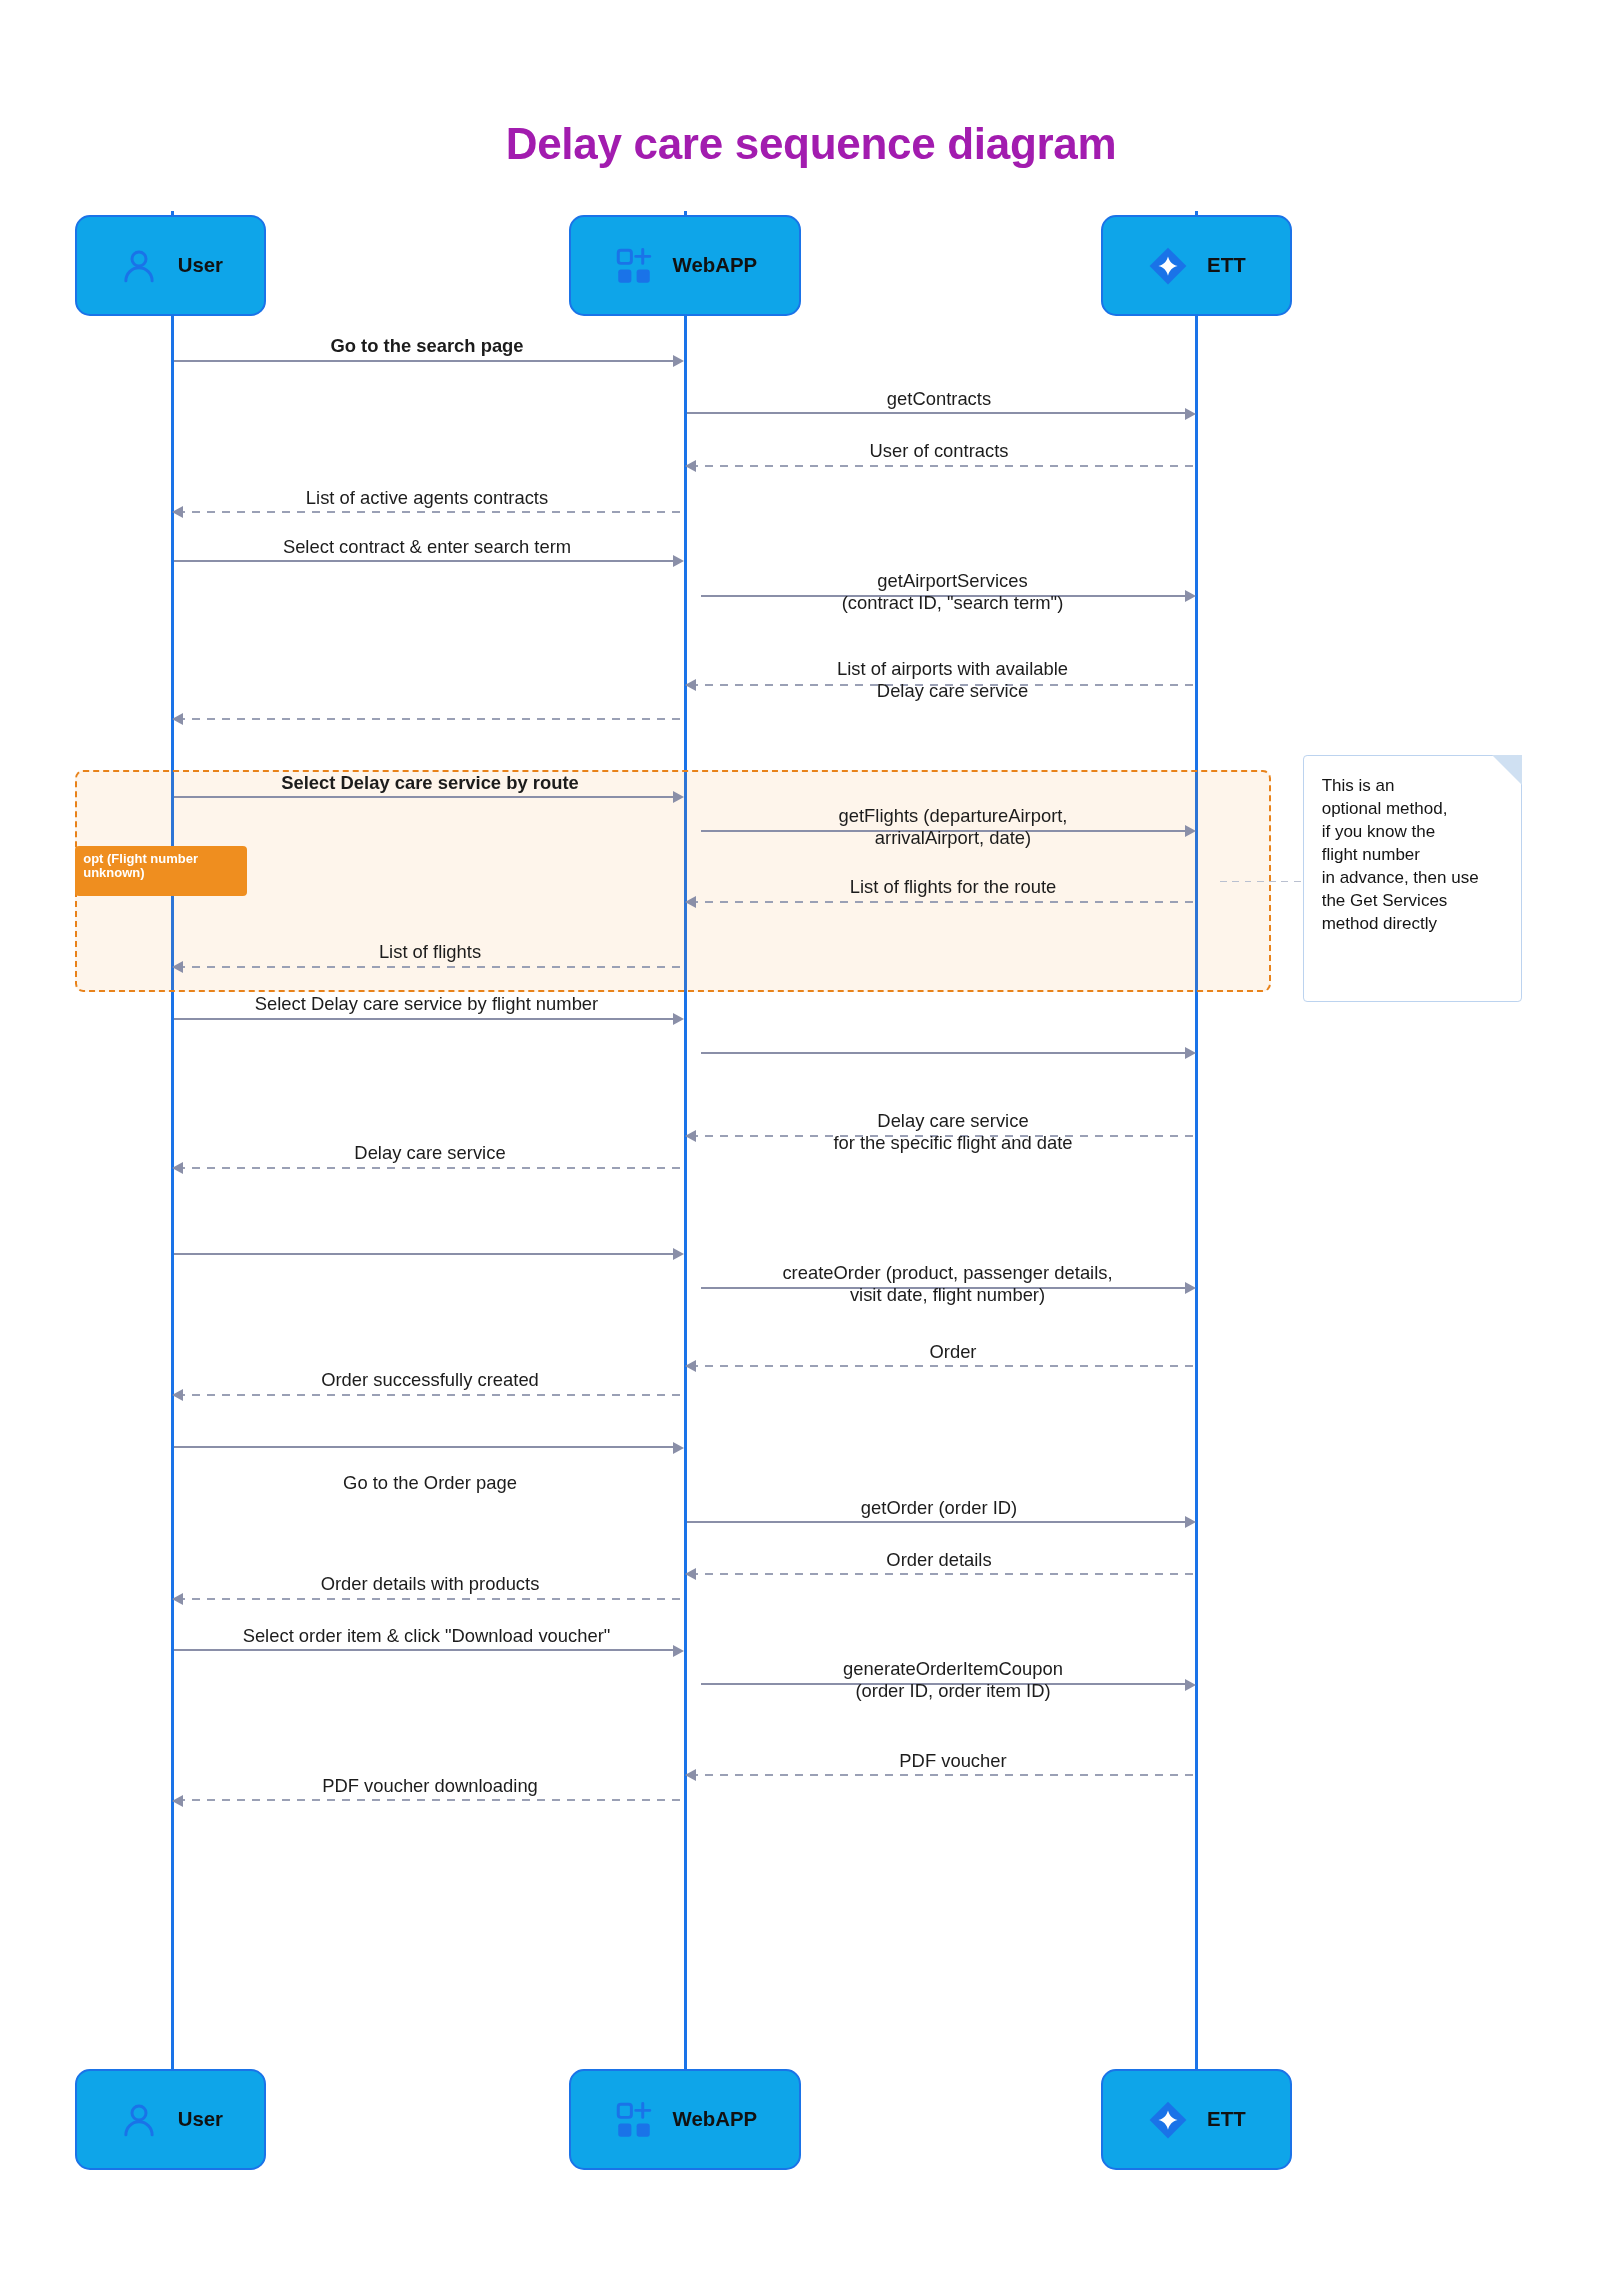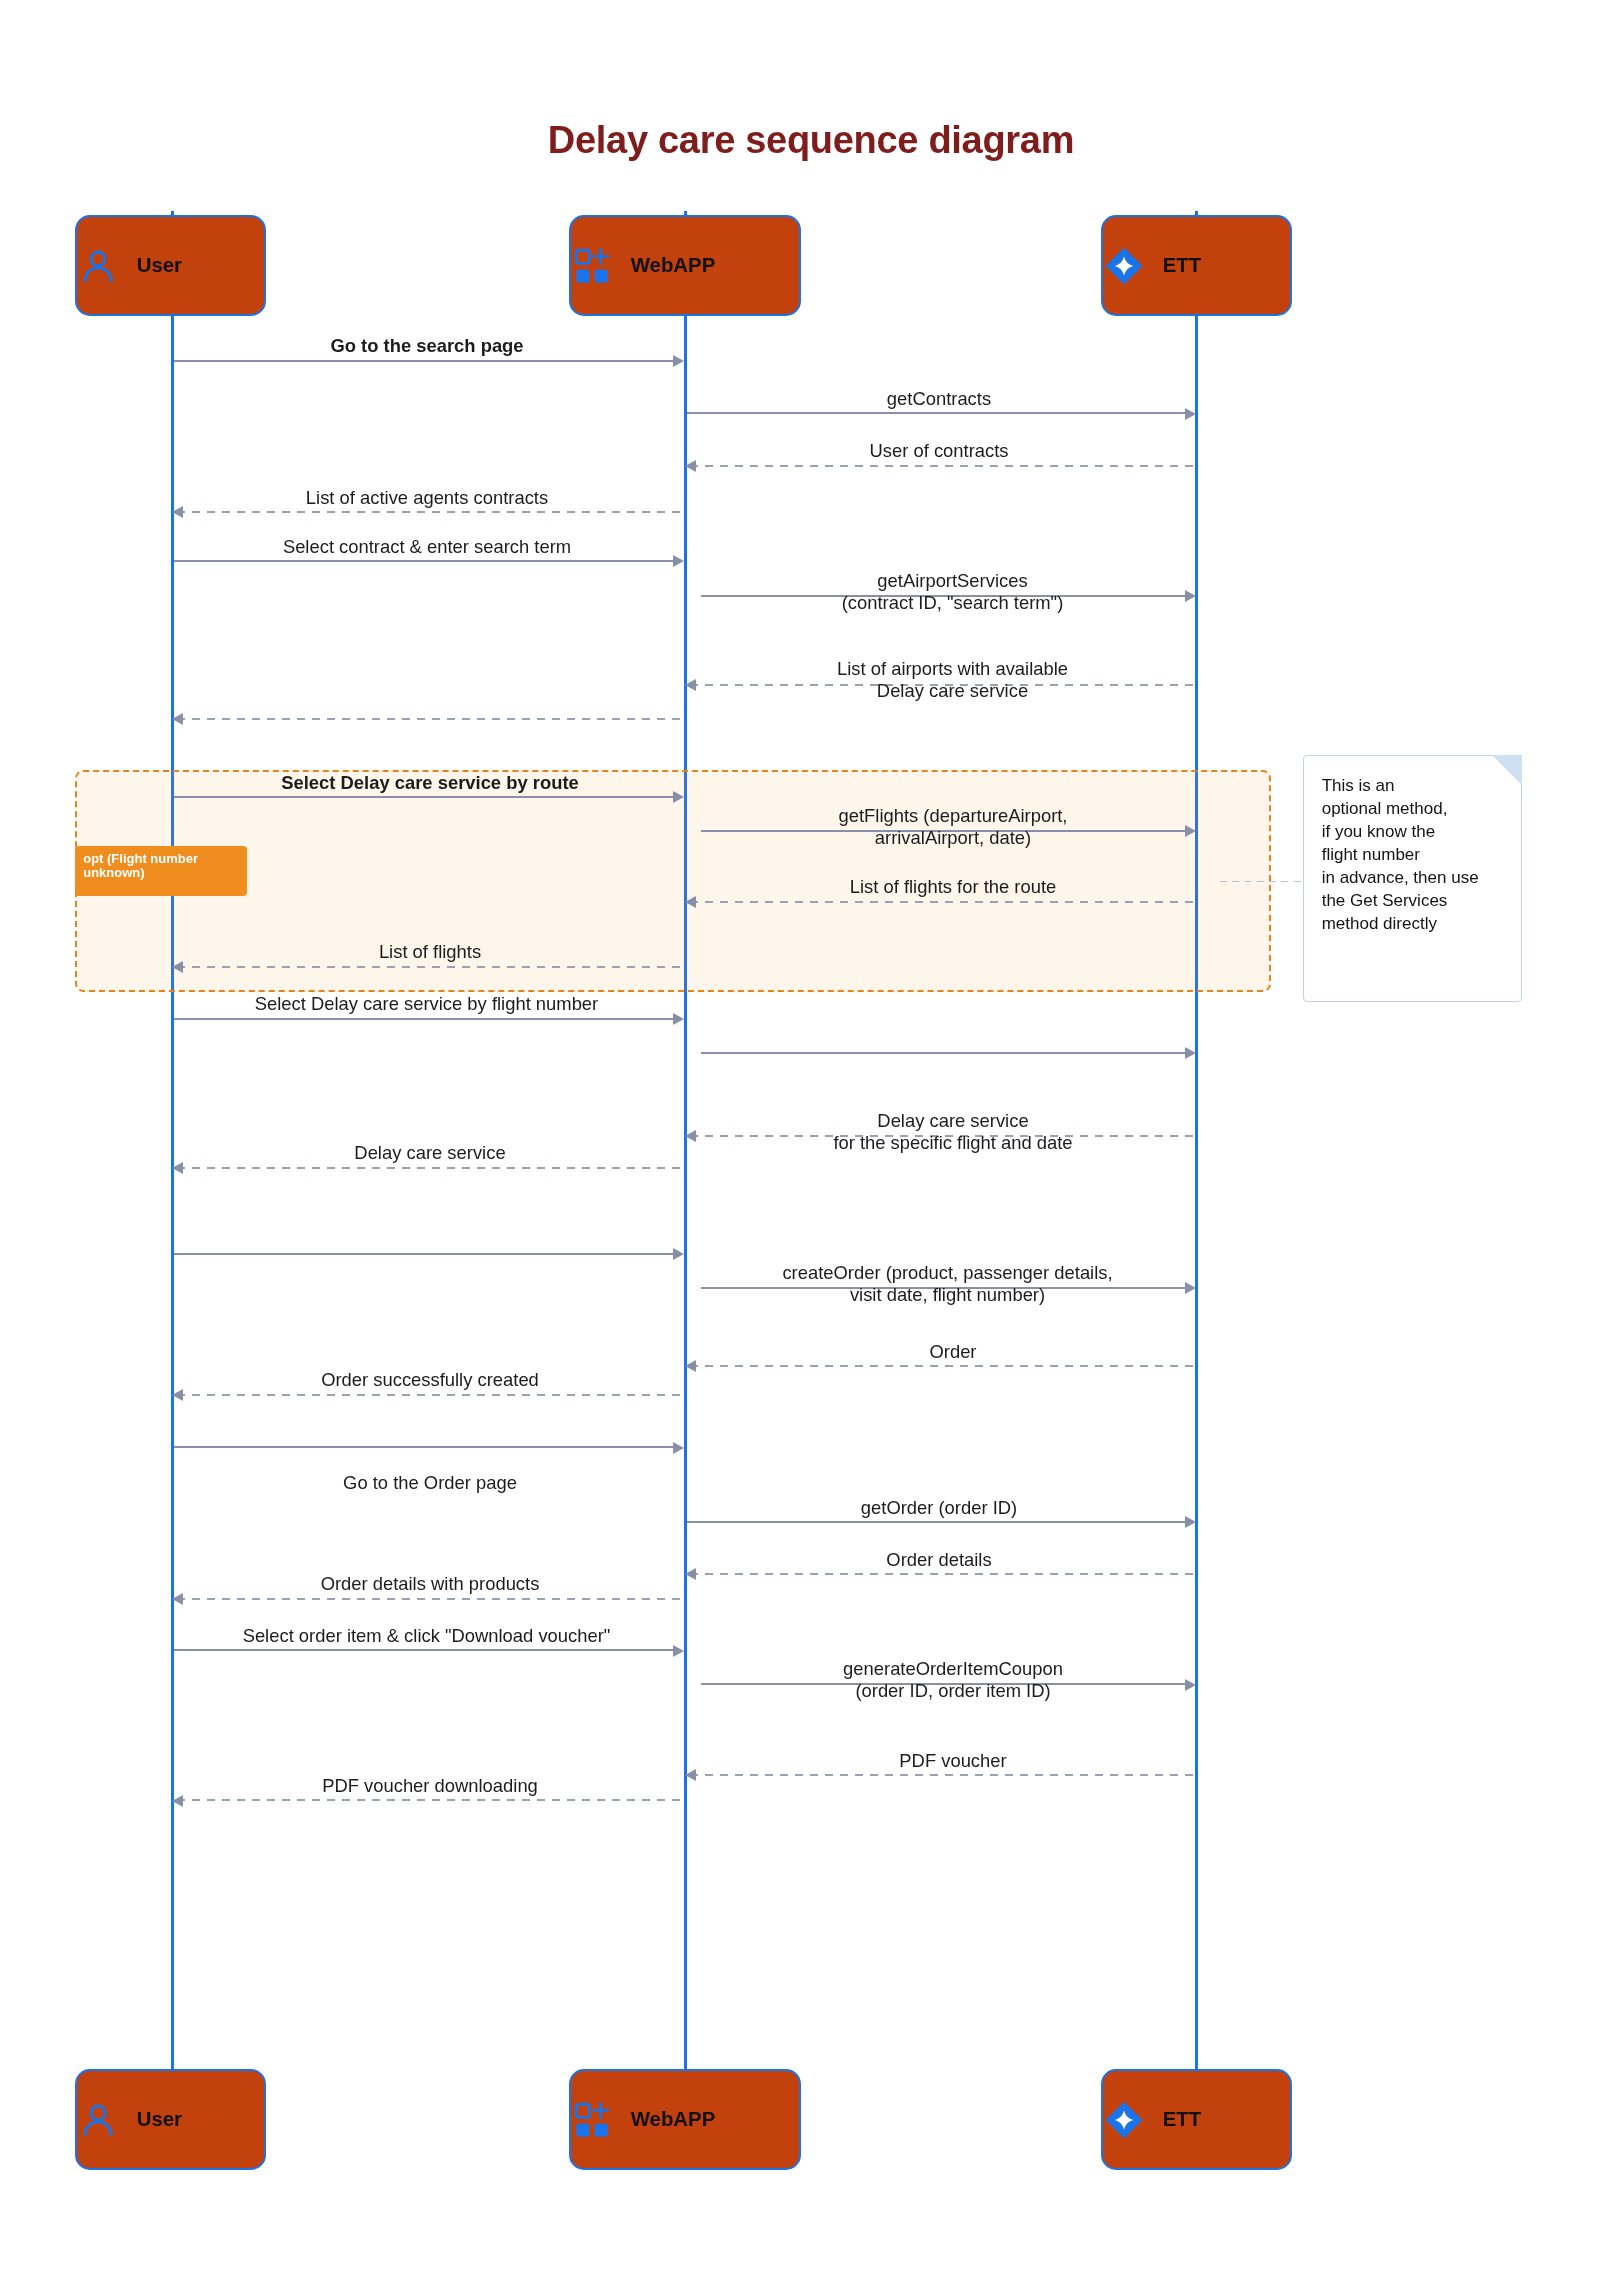--- a/index.html
+++ b/index.html
@@ -17,42 +17,42 @@
     height: 2295px;
     background: #ffffff;
     overflow: hidden;
   }
   .title {
     position: absolute;
     left: 0;
     top: 119px;
     width: 1622px;
     text-align: center;
-    font-size: 38px;
+    font-size: 44px;
     font-weight: bold;
     letter-spacing: -0.3px;
-    color: #7f1d1d;
+    color: #a21caf;
   }
   
   .lifeline {
     position: absolute;
     width: 3.4px;
     background: #1a73e8;
   }
   
   .actor {
     position: absolute;
     box-sizing: border-box;
     height: 101px;
     border: 2px solid #1a73e8;
     border-radius: 15px;
-    background: #c2410c;
+    background: #0ea5e9;
     display: flex;
     align-items: center;
-    justify-content: flex-start;
+    justify-content: center;
     gap: 17.7px;
   }
   .actor .label {
     font-size: 20.4px;
     font-weight: bold;
     color: #111111;
   }
   .actor .icon {
     width: 42px;
     height: 42px;

